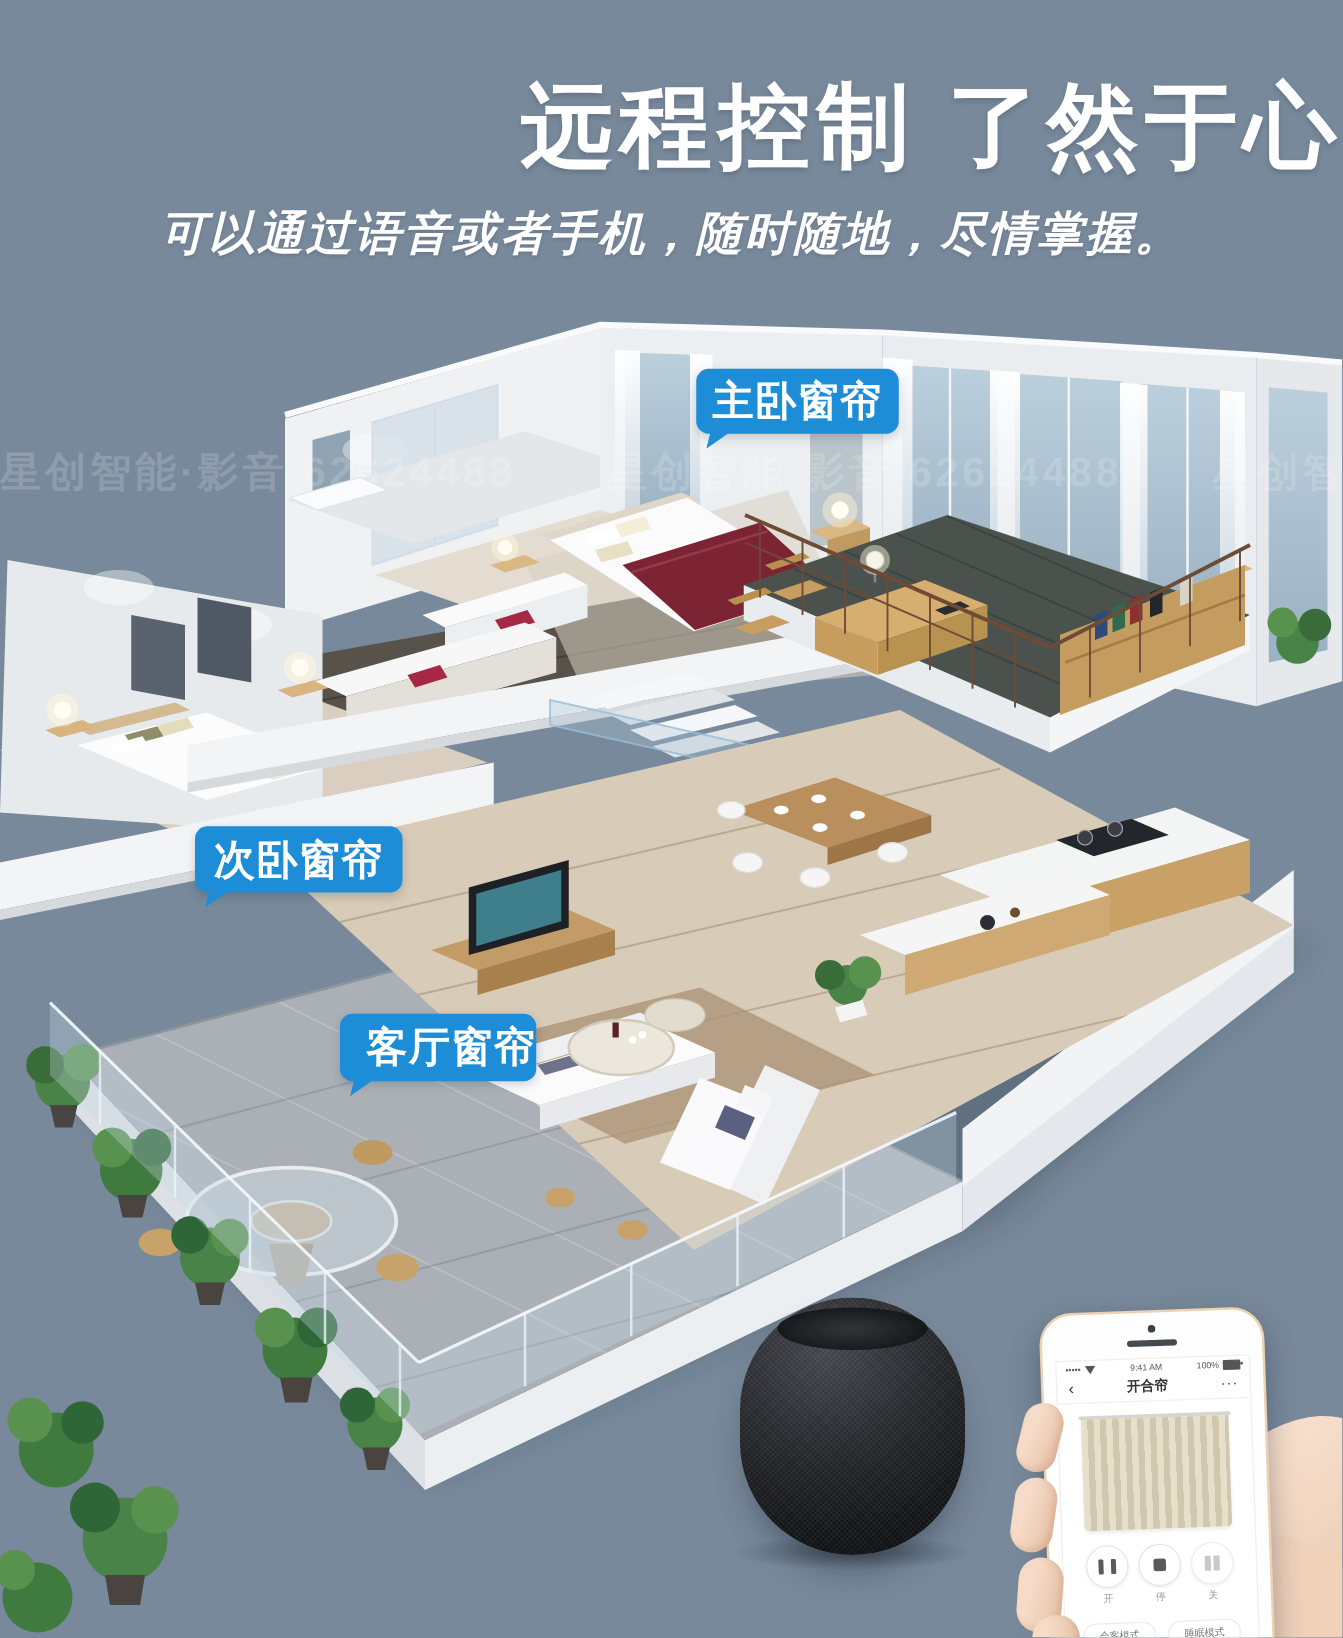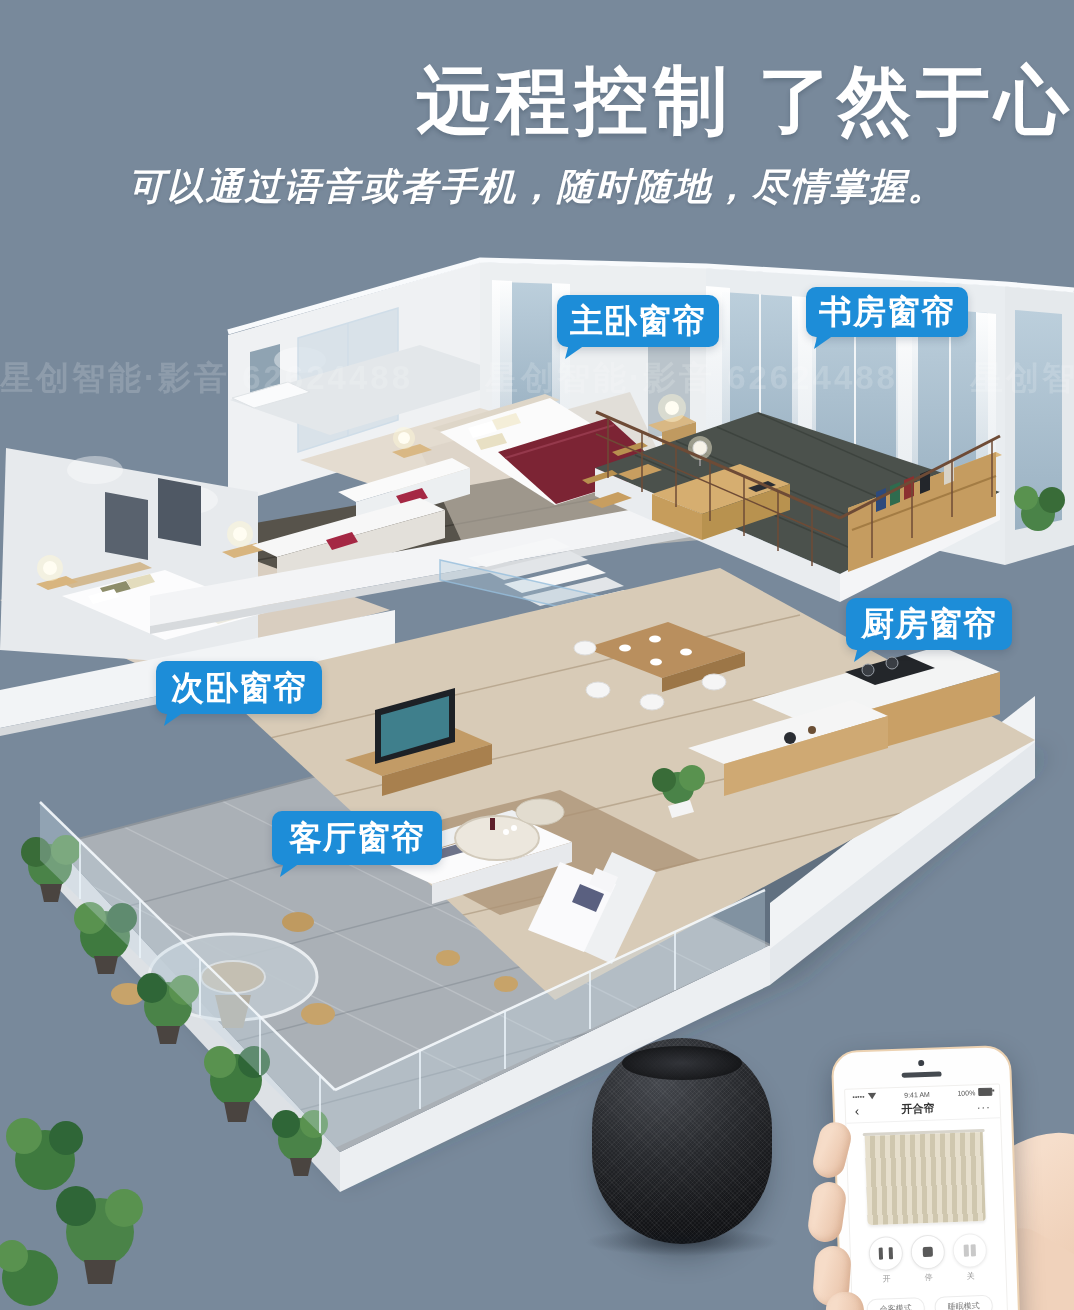--- a/index.html
+++ b/index.html
@@ -26,21 +26,21 @@
   
   .callout{position:absolute;background:#1d8dd8;color:#fff;border-radius:10px;
            font-size:33px;font-weight:bold;letter-spacing:1px;text-align:center;
            z-index:4;box-shadow:0 3px 8px rgba(20,40,60,.18);}
   .callout::after{content:"";position:absolute;left:8px;bottom:-12px;width:20px;height:14px;
            background:#1d8dd8;clip-path:polygon(0 100%,18% 0,100% 0);}
   .co-master{left:557px;top:295px;width:162px;height:52px;line-height:52px;}
   .co-study {left:806px;top:287px;width:162px;height:50px;line-height:50px;}
   .co-kitchen{left:846px;top:598px;width:166px;height:52px;line-height:52px;}
   .co-second{left:156px;top:661px;width:166px;height:53px;line-height:53px;}
-  .co-living{left:272px;top:811px;width:170px;height:54px;line-height:54px;}
+  .co-living{left:272px;top:811px;width:157px;height:54px;line-height:54px;text-align:right;}
 
   
   .speaker{position:absolute;left:592px;top:1038px;width:180px;height:206px;z-index:5;
            border-radius:90px;
            background:
              repeating-linear-gradient(45deg,rgba(255,255,255,.045) 0 1px,transparent 1px 3px),
              repeating-linear-gradient(-45deg,rgba(255,255,255,.045) 0 1px,transparent 1px 3px),
              radial-gradient(120% 95% at 38% 22%,#43464c 0%,#27292d 38%,#141518 72%,#0a0b0d 100%);
            box-shadow:0 18px 30px -10px rgba(15,22,30,.45);}
   .speaker::before{content:"";position:absolute;left:30px;top:8px;width:120px;height:34px;
@@ -466,26 +466,20 @@
         <line x1="590" y1="971" x2="590" y2="1029"></line>
           <line x1="675" y1="932" x2="675" y2="990"></line>
       </g>
     </g>
   </svg>
 
   <div class="watermark">星创智能·影音 62624488　　星创智能·影音 62624488　　星创智能·影音 62624488</div>
 
   <div class="callout co-master">
     <span>主卧窗帘</span>
-  </div>
-  <div class="callout co-study">
-    <span>书房窗帘</span>
-  </div>
-  <div class="callout co-kitchen">
-    <span>厨房窗帘</span>
   </div>
   <div class="callout co-second">
     <span>次卧窗帘</span>
   </div>
   <div class="callout co-living">
     <span>客厅窗帘</span>
   </div>
 
   <div class="speaker"></div>
 

